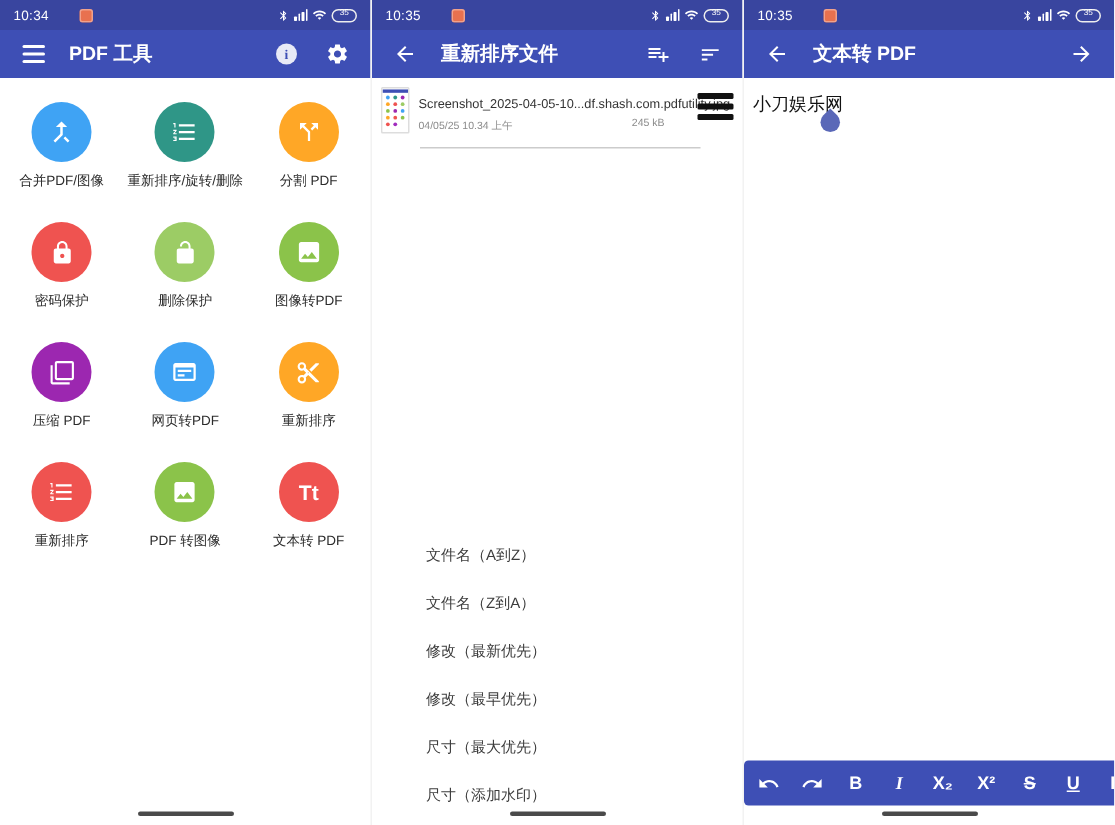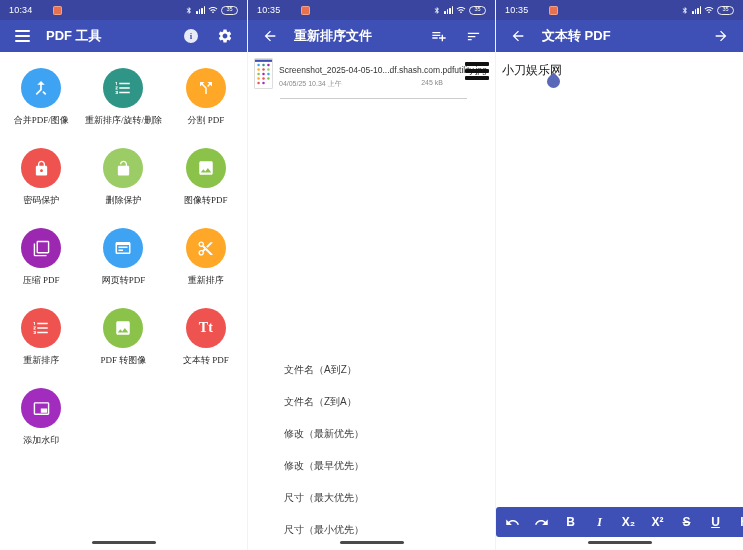--- a/index.html
+++ b/index.html
@@ -23,21 +23,21 @@
   .appbar { height:32px; background:#3e4fb5; color:#fff; display:flex; align-items:center; padding:0 12px; gap:14px; }
   .appbar-title { font-size:13px; font-weight:bold; flex:1; white-space:nowrap; }
   .iconbtn { width:20px; height:20px; display:flex; align-items:center; justify-content:center; flex:none; cursor:pointer; }
   .iconbtn svg { display:block; }
   .burger { width:15px; display:flex; flex-direction:column; gap:3px; }
   .burger i { height:2px; background:#fff; border-radius:1px; display:block; }
   .infocircle { width:14px; height:14px; border-radius:50%; background:#e8eaf6; color:#3e4fb5; font-size:9px; font-weight:bold; display:flex; align-items:center; justify-content:center; font-family:"Liberation Serif", serif; }
 
   
   .tools-grid { display:grid; grid-template-columns:1fr 1fr 1fr; padding-top:16px; grid-auto-rows:80px; }
-  .tool-cell { display:flex; flex-direction:column; align-items:center; cursor:pointer;font-family:Liberation Serif, serif; }
+  .tool-cell { display:flex; flex-direction:column; align-items:center; cursor:pointer; }
   .tool-circle { width:40px; height:40px; border-radius:50%; display:flex; align-items:center; justify-content:center; color:#fff; }
   .tool-circle svg { display:block; }
   .tool-circle .tt { font-size:14px; font-weight:bold; color:#fff; }
   .tool-label { margin-top:6px; font-size:9px; color:#2b2b2b; white-space:nowrap; }
 
   
   .home-indicator { position:absolute; bottom:6px; left:50%; transform:translateX(-50%); width:64px; height:3px; border-radius:2px; background:#4a4a4a; cursor:pointer; }
 
   
   .file-row { display:flex; align-items:flex-start; padding:6px 6px 0 6px; gap:6px; }
@@ -196,28 +196,20 @@
               <path d="M21 19V5c0-1.1-.9-2-2-2H5c-1.1 0-2 .9-2 2v14c0 1.1.9 2 2 2h14c1.1 0 2-.9 2-2zM8.5 13.5l2.5 3.01L14.5 12l4.5 6H5l3.5-4.5z"></path>
             </svg>
           </span>
           <span class="tool-label">PDF 转图像</span>
         </div>
         <div class="tool-cell">
           <span class="tool-circle" style="background: rgb(239, 83, 80);">
             <span class="tt">Tt</span>
           </span>
           <span class="tool-label">文本转 PDF</span>
-        </div>
-        <div class="tool-cell">
-          <span class="tool-circle" style="background: rgb(161, 44, 190);">
-            <svg width="17" height="17" viewBox="0 0 24 24" fill="#fff">
-              <path d="M21 3H3c-1.1 0-2 .9-2 2v14c0 1.1.9 2 2 2h18c1.1 0 2-.9 2-2V5c0-1.1-.9-2-2-2zm0 16H3V5h18v14zm-10-7h9v6h-9v-6z"></path>
-            </svg>
-          </span>
-          <span class="tool-label">添加水印</span>
         </div>
       </div>
     <div class="home-indicator"></div>
   </div>
 
   <div class="screen">
     <div class="statusbar">
       <span class="sb-left">
         <span class="sb-time">10:35</span>
         <span class="sb-notif"></span>
@@ -290,21 +282,21 @@
         </span>
     </div>
     <div class="file-divider"></div>
 
     <div class="sort-list">
         <span class="sort-item">文件名（A到Z）</span>
         <span class="sort-item">文件名（Z到A）</span>
         <span class="sort-item">修改（最新优先）</span>
         <span class="sort-item">修改（最早优先）</span>
         <span class="sort-item">尺寸（最大优先）</span>
-        <span class="sort-item">尺寸（最小优先）</span>
+        <span class="sort-item">尺寸（添加水印）</span>
       </div>
     <div class="home-indicator"></div>
   </div>
 
   <div class="screen">
     <div class="statusbar">
       <span class="sb-left">
         <span class="sb-time">10:35</span>
         <span class="sb-notif"></span>
       </span>

